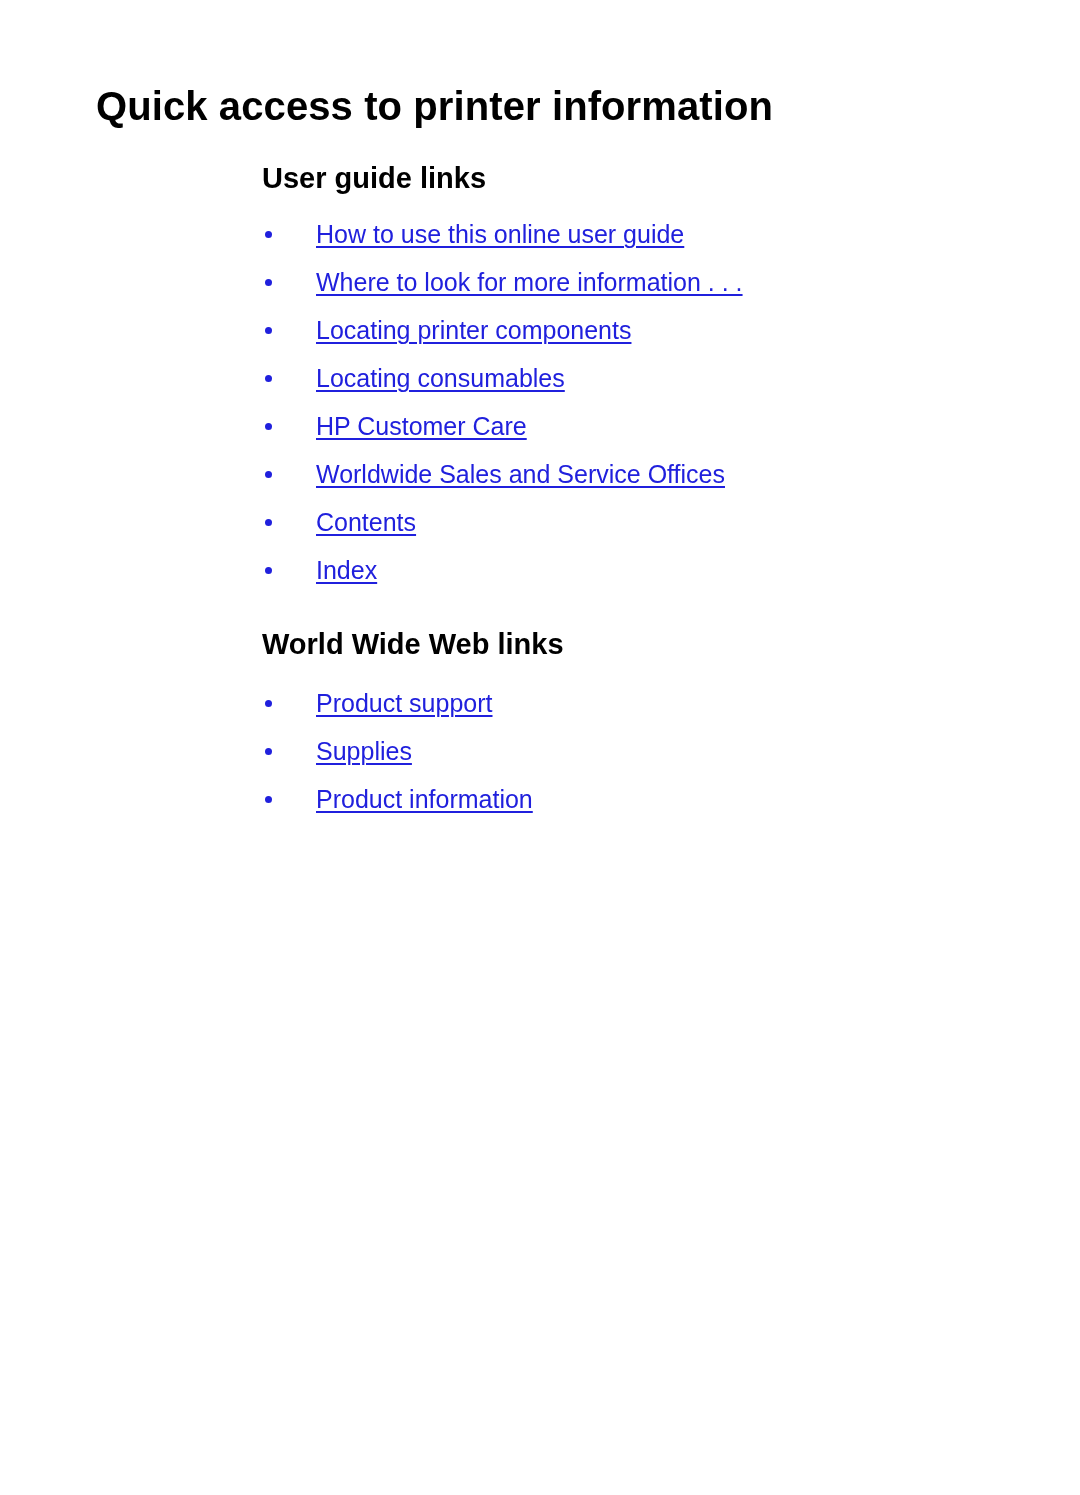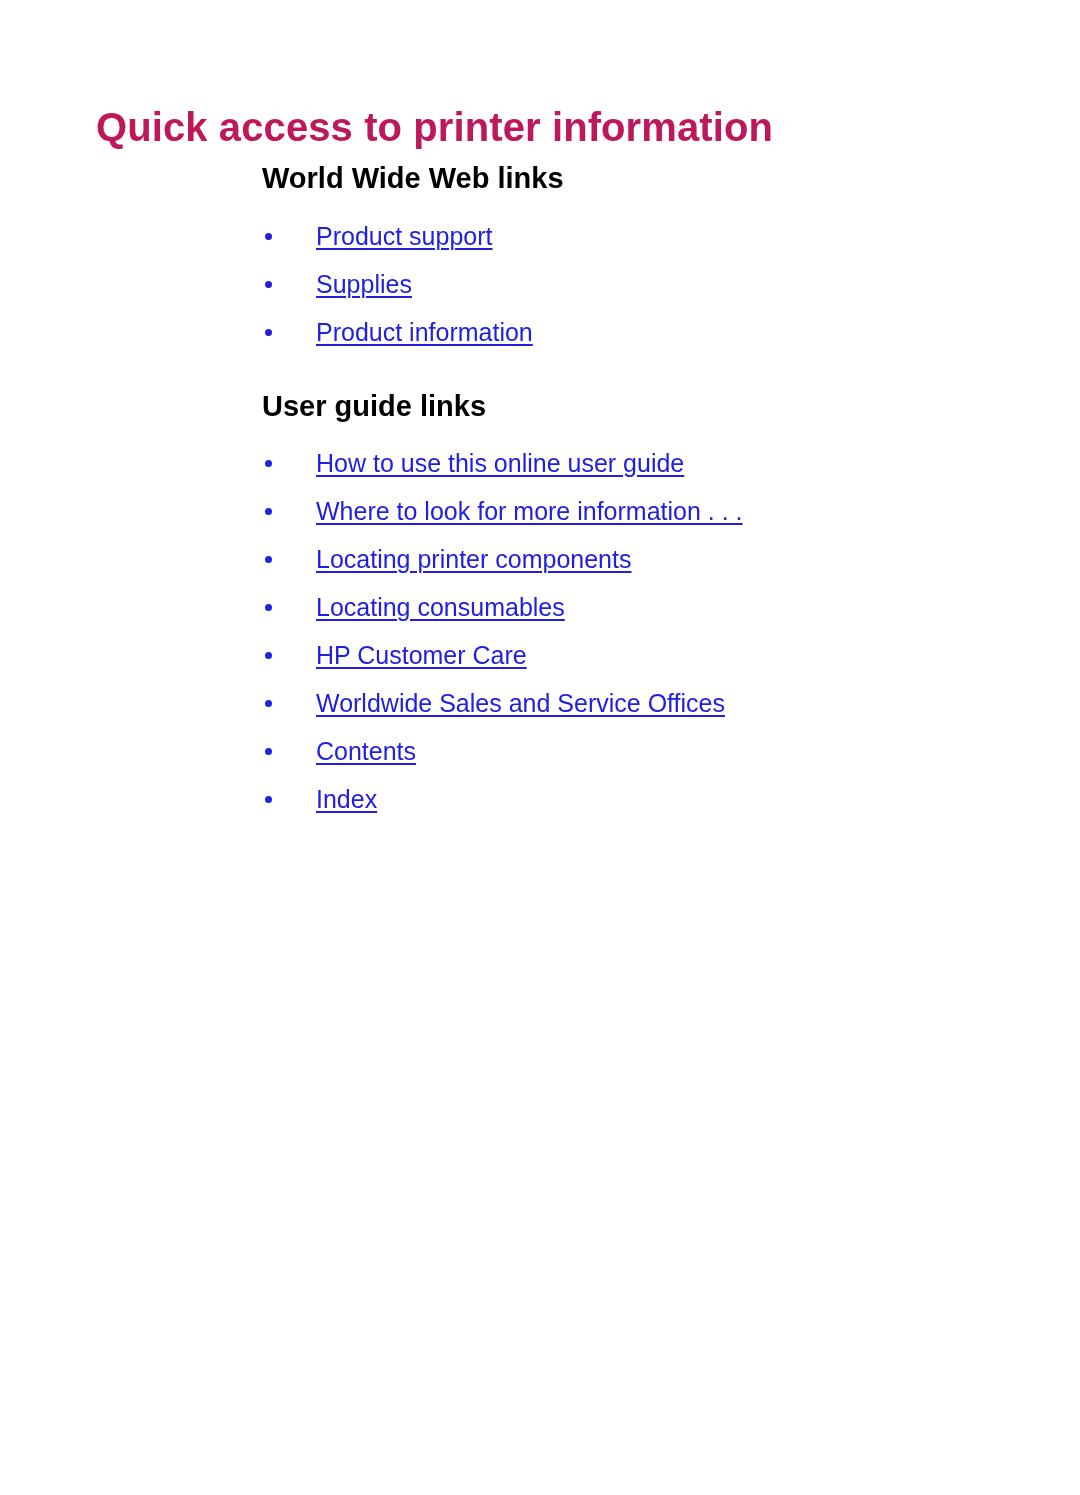--- a/index.html
+++ b/index.html
@@ -19,25 +19,25 @@
   .page {
     position: absolute;
     inset: 0;
     background: #ffffff;
   }
 
   
   .page-title {
     position: absolute;
     left: 96px;
-    top: 77px;
+    top: 56px;
     font-size: 40px;
     font-weight: bold;
     letter-spacing: 0.1px;
-    color: #be185d;
+    color: #000000;
     white-space: nowrap;
     line-height: 1.15;
   }
 
   
   .content {
     position: absolute;
     left: 262px;
     top: 160px;
     width: 760px;
@@ -102,38 +102,20 @@
 </style>
 </head>
 <body>
 
 <div class="page">
 
   <h1 class="page-title">Quick access to printer information</h1>
 
   <div class="content">
 
-    <section class="section section--web">
-      <h2 class="section-heading">World Wide Web links</h2>
-      <ul class="link-list">
-        <li class="link-item">
-          <span class="bullet-icon"></span>
-          <a class="doc-link">Product support</a>
-        </li>
-        <li class="link-item">
-          <span class="bullet-icon"></span>
-          <a class="doc-link">Supplies</a>
-        </li>
-        <li class="link-item">
-          <span class="bullet-icon"></span>
-          <a class="doc-link">Product information</a>
-        </li>
-      </ul>
-    </section>
-
     <section class="section section--guide">
       <h2 class="section-heading">User guide links</h2>
       <ul class="link-list">
         <li class="link-item">
           <span class="bullet-icon"></span>
           <a class="doc-link">How to use this online user guide</a>
         </li>
         <li class="link-item">
           <span class="bullet-icon"></span>
           <a class="doc-link">Where to look for more information . . .</a>
@@ -158,14 +140,32 @@
           <span class="bullet-icon"></span>
           <a class="doc-link">Contents</a>
         </li>
         <li class="link-item">
           <span class="bullet-icon"></span>
           <a class="doc-link">Index</a>
         </li>
       </ul>
     </section>
 
+    <section class="section section--web">
+      <h2 class="section-heading">World Wide Web links</h2>
+      <ul class="link-list">
+        <li class="link-item">
+          <span class="bullet-icon"></span>
+          <a class="doc-link">Product support</a>
+        </li>
+        <li class="link-item">
+          <span class="bullet-icon"></span>
+          <a class="doc-link">Supplies</a>
+        </li>
+        <li class="link-item">
+          <span class="bullet-icon"></span>
+          <a class="doc-link">Product information</a>
+        </li>
+      </ul>
+    </section>
+
   </div>
 </div>
 
 </body></html>

